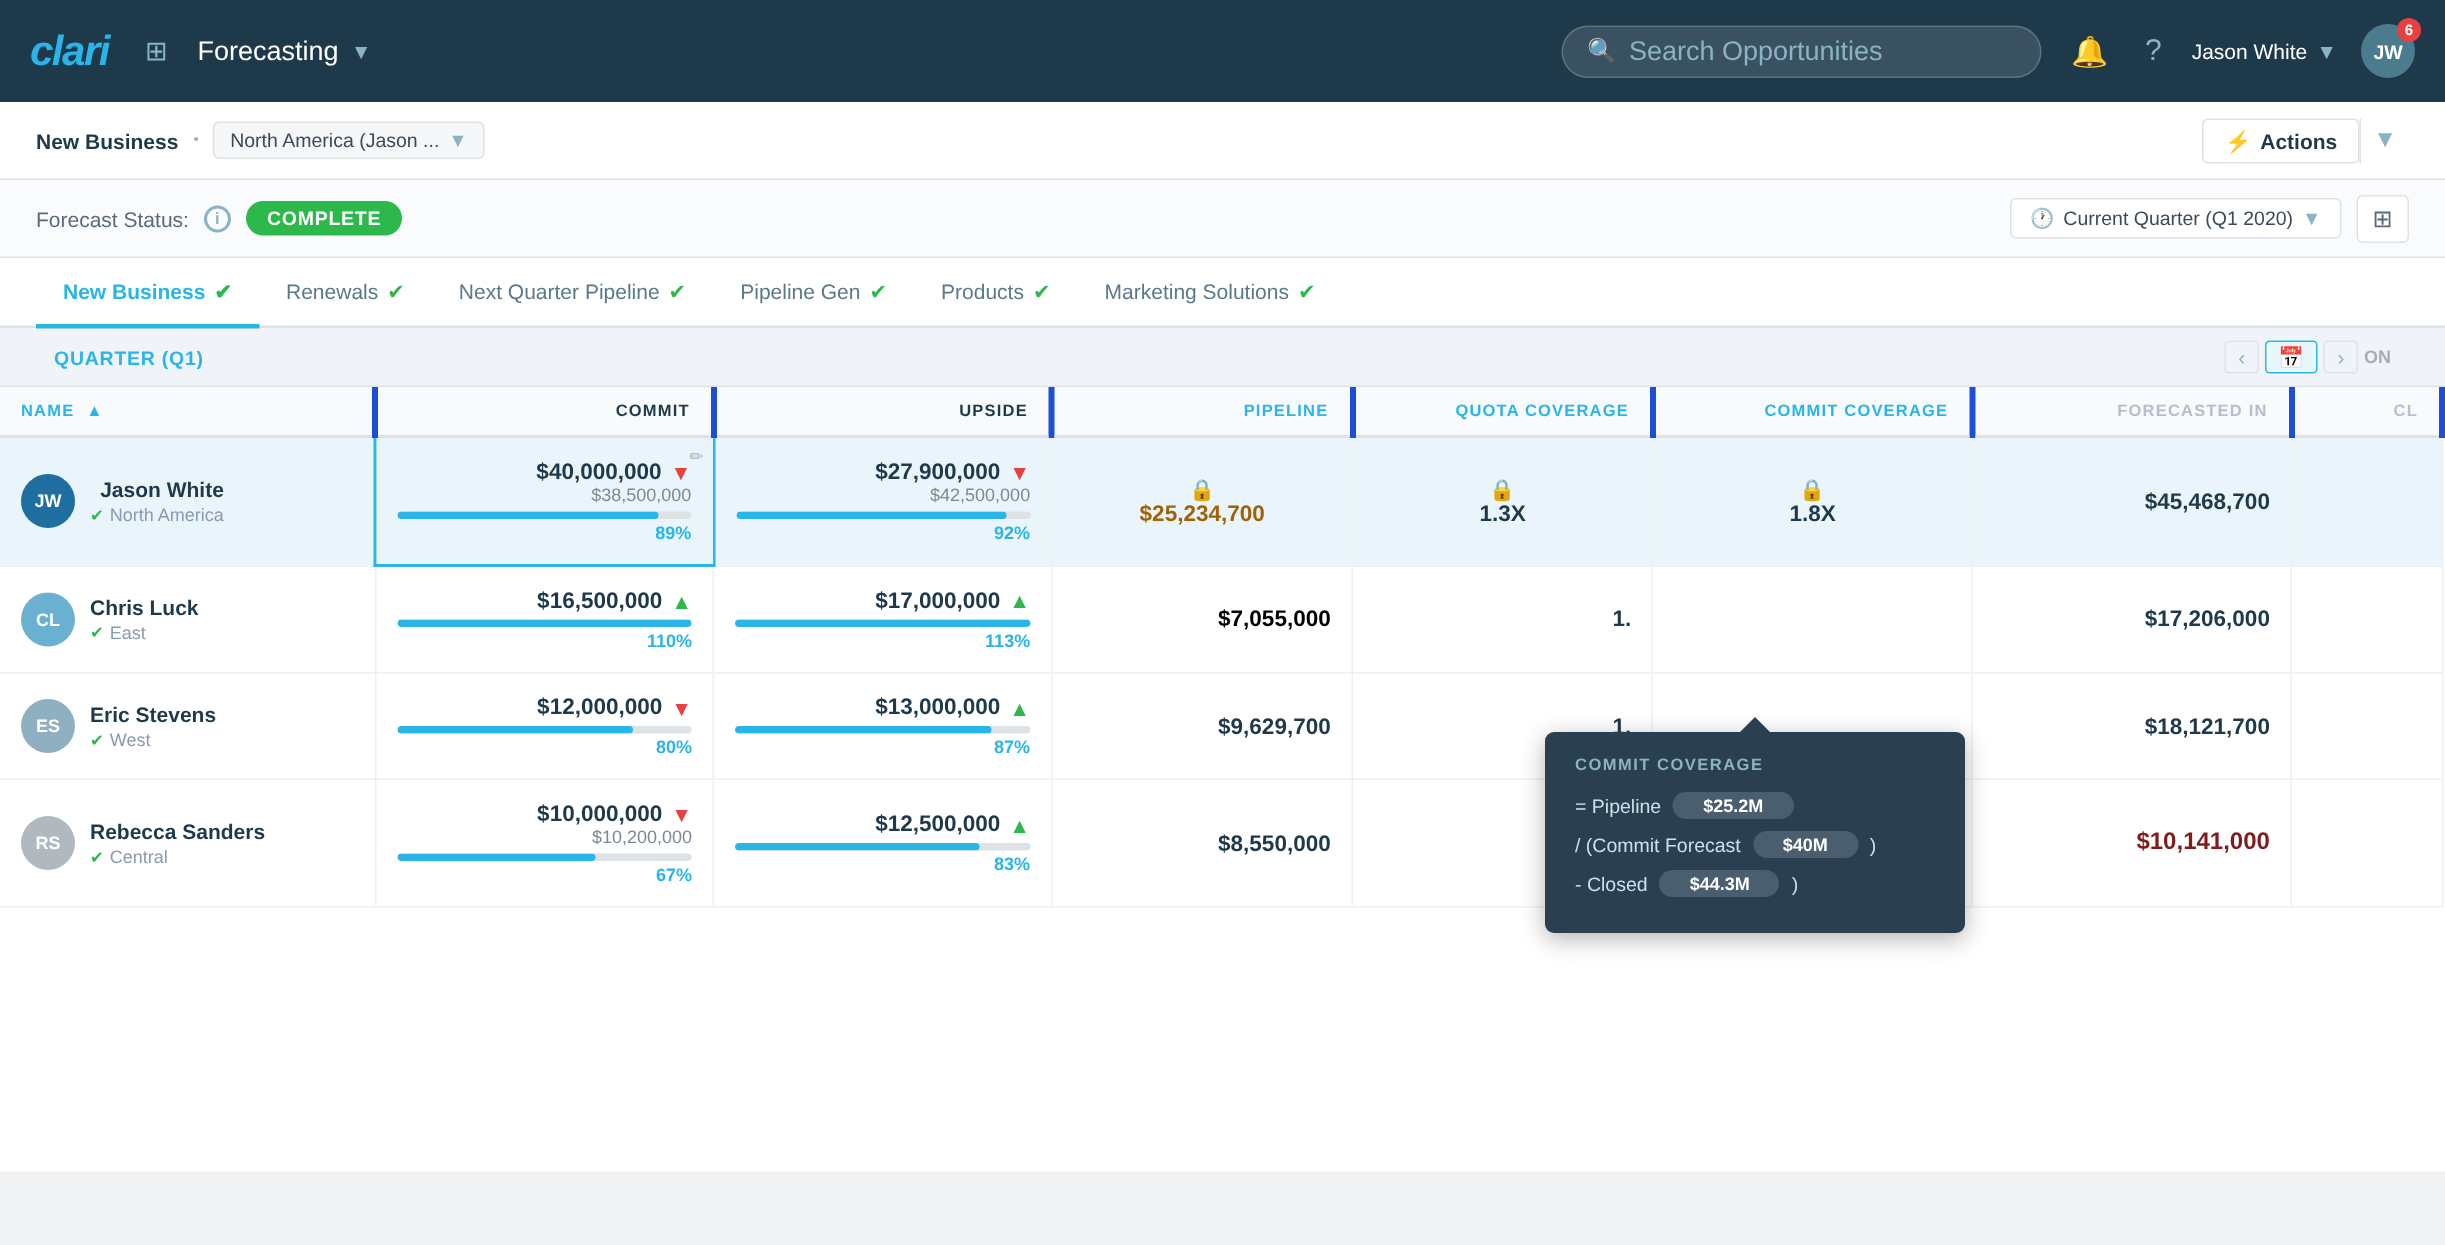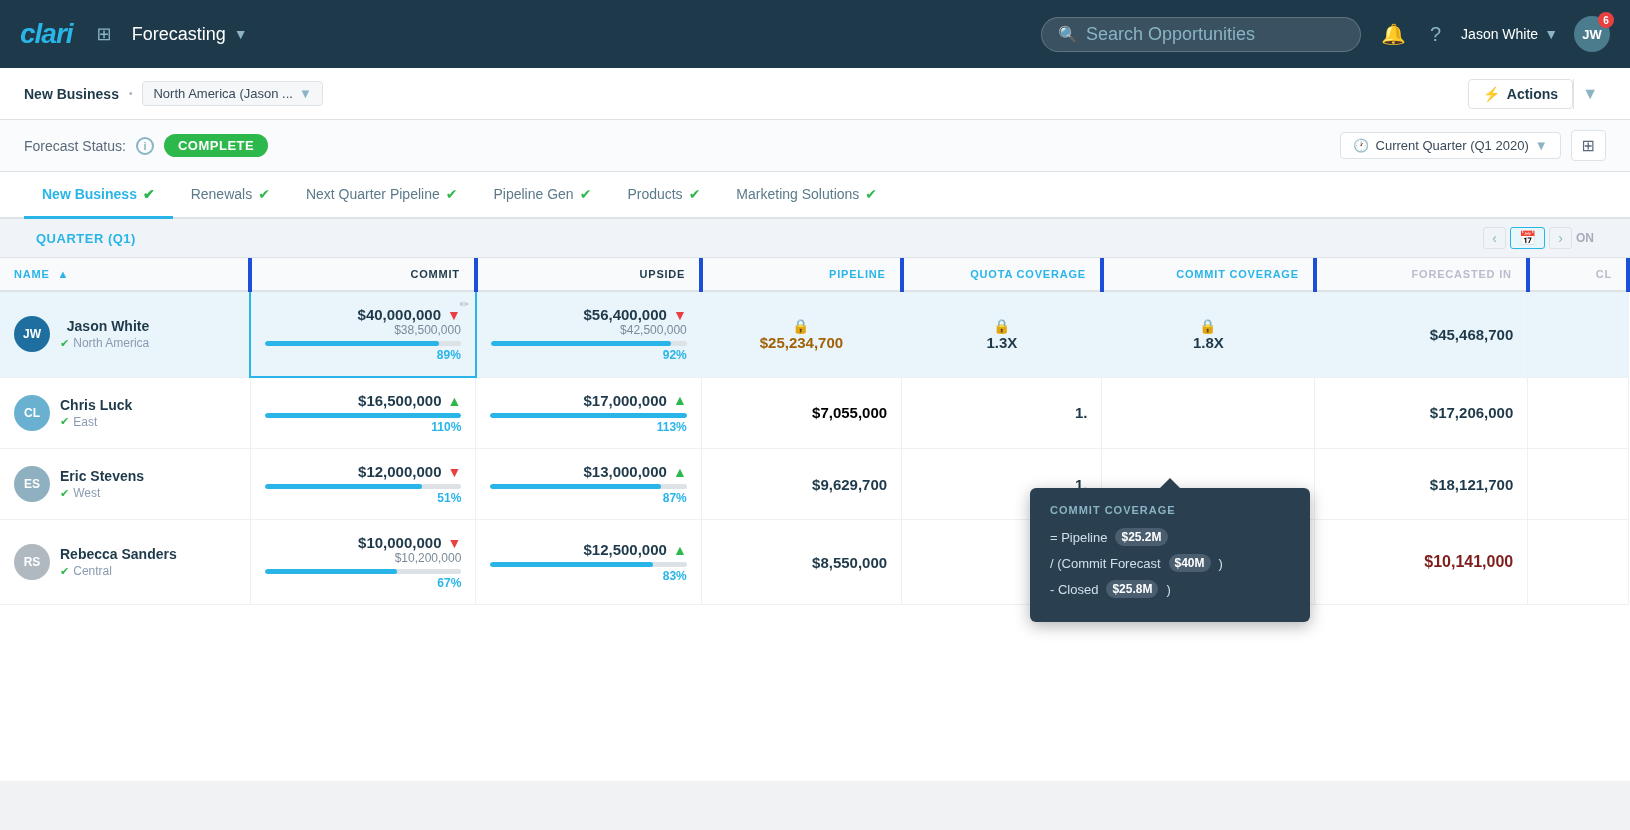--- a/index.html
+++ b/index.html
@@ -410,21 +410,21 @@
       display: flex;
       align-items: center;
       gap: 8px;
       margin-bottom: 8px;
       font-size: 13px;
       color: #cde0ea;
     }
     .tooltip-tag {
       background: #4a5e70;
       border-radius: 10px;
-      padding: 2px 6px;
+      padding: 2px 20px;
       font-size: 12px;
       font-weight: 600;
       color: #fff;
     }
     .tooltip-arrow {
       position: absolute;
       top: -10px;
       left: 50%;
       transform: translateX(-50%);
       width: 0;
@@ -572,21 +572,21 @@
               <div class="progress-bar">
                 <div class="progress-fill" style="width:89%;"></div>
               </div>
               <span class="cell-pct pct-green">89%</span>
             </div>
           </div>
         </td>
         <td>
           <div class="cell-value">
             <div class="cell-row">
-              <span class="cell-main">$56,400,000</span>
+              <span class="cell-main">$27,900,000</span>
               <span class="arrow-down">▼</span>
             </div>
             <div class="cell-row" style="color:#7a8a9a;font-size:12px;">$42,500,000</div>
             <div style="width:100%;">
               <div class="progress-bar">
                 <div class="progress-fill" style="width:92%;"></div>
               </div>
               <span class="cell-pct pct-green">92%</span>
             </div>
           </div>
@@ -685,21 +685,21 @@
         <td>
           <div class="cell-value">
             <div class="cell-row">
               <span class="cell-main">$12,000,000</span>
               <span class="arrow-down">▼</span>
             </div>
             <div style="width:100%;">
               <div class="progress-bar">
                 <div class="progress-fill" style="width:80%;"></div>
               </div>
-              <span class="cell-pct pct-green">51%</span>
+              <span class="cell-pct pct-green">80%</span>
             </div>
           </div>
         </td>
         <td>
           <div class="cell-value">
             <div class="cell-row">
               <span class="cell-main">$13,000,000</span>
               <span class="arrow-up">▲</span>
             </div>
             <div style="width:100%;">
@@ -789,18 +789,18 @@
       <span>= Pipeline</span>
       <span class="tooltip-tag">$25.2M</span>
     </div>
     <div class="tooltip-row">
       <span>/ (Commit Forecast</span>
       <span class="tooltip-tag">$40M</span>
       <span>)</span>
     </div>
     <div class="tooltip-row">
       <span>- Closed</span>
-      <span class="tooltip-tag">$25.8M</span>
+      <span class="tooltip-tag">$44.3M</span>
       <span>)</span>
     </div>
   </div>
 
 </div>
 
 </body></html>

